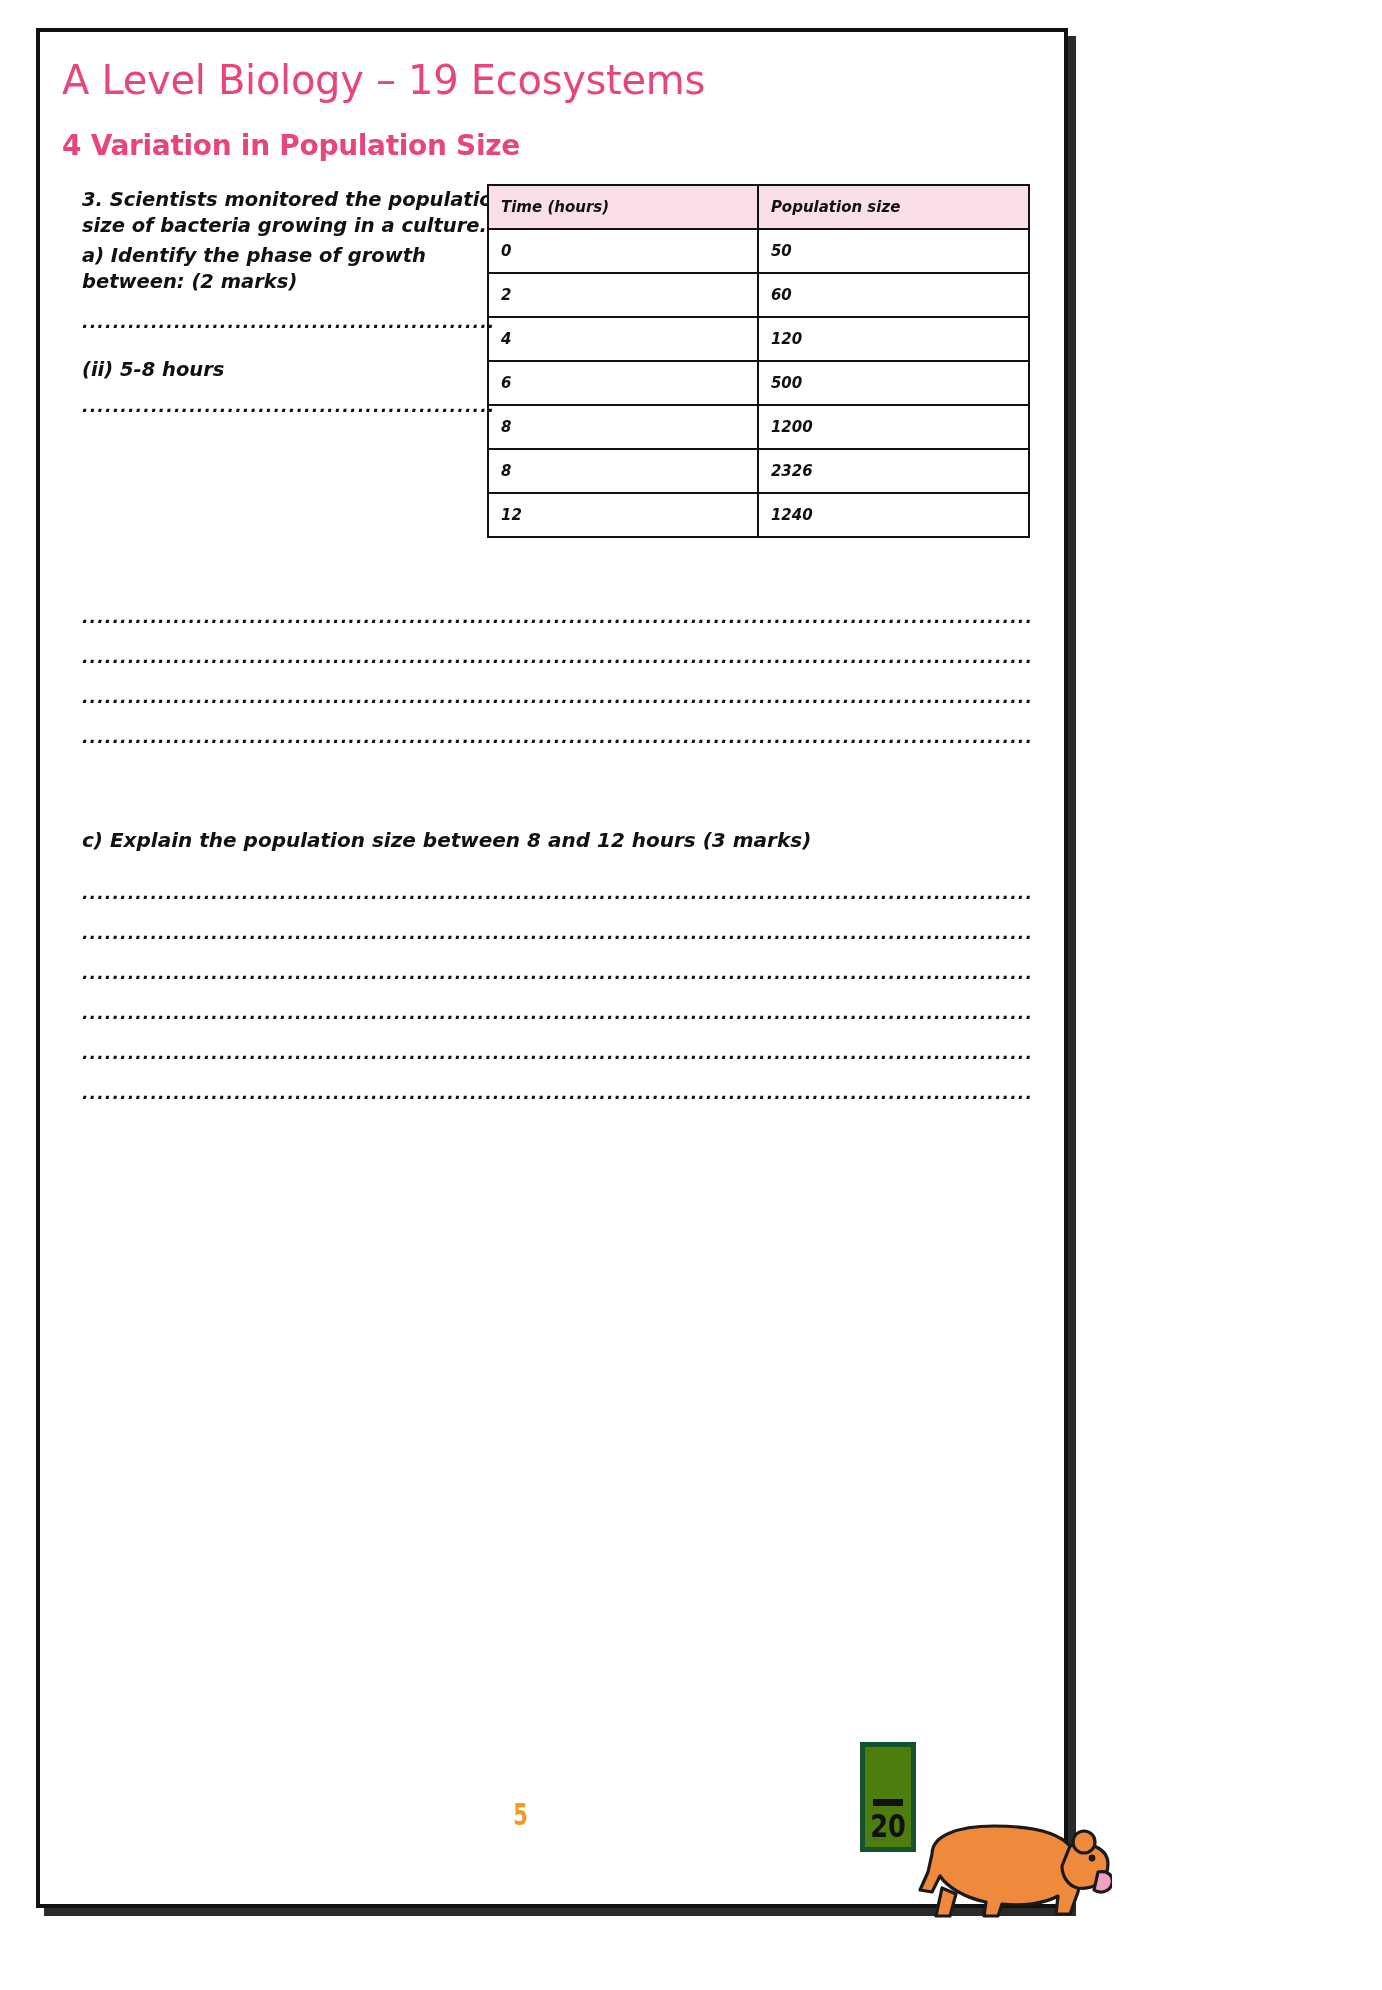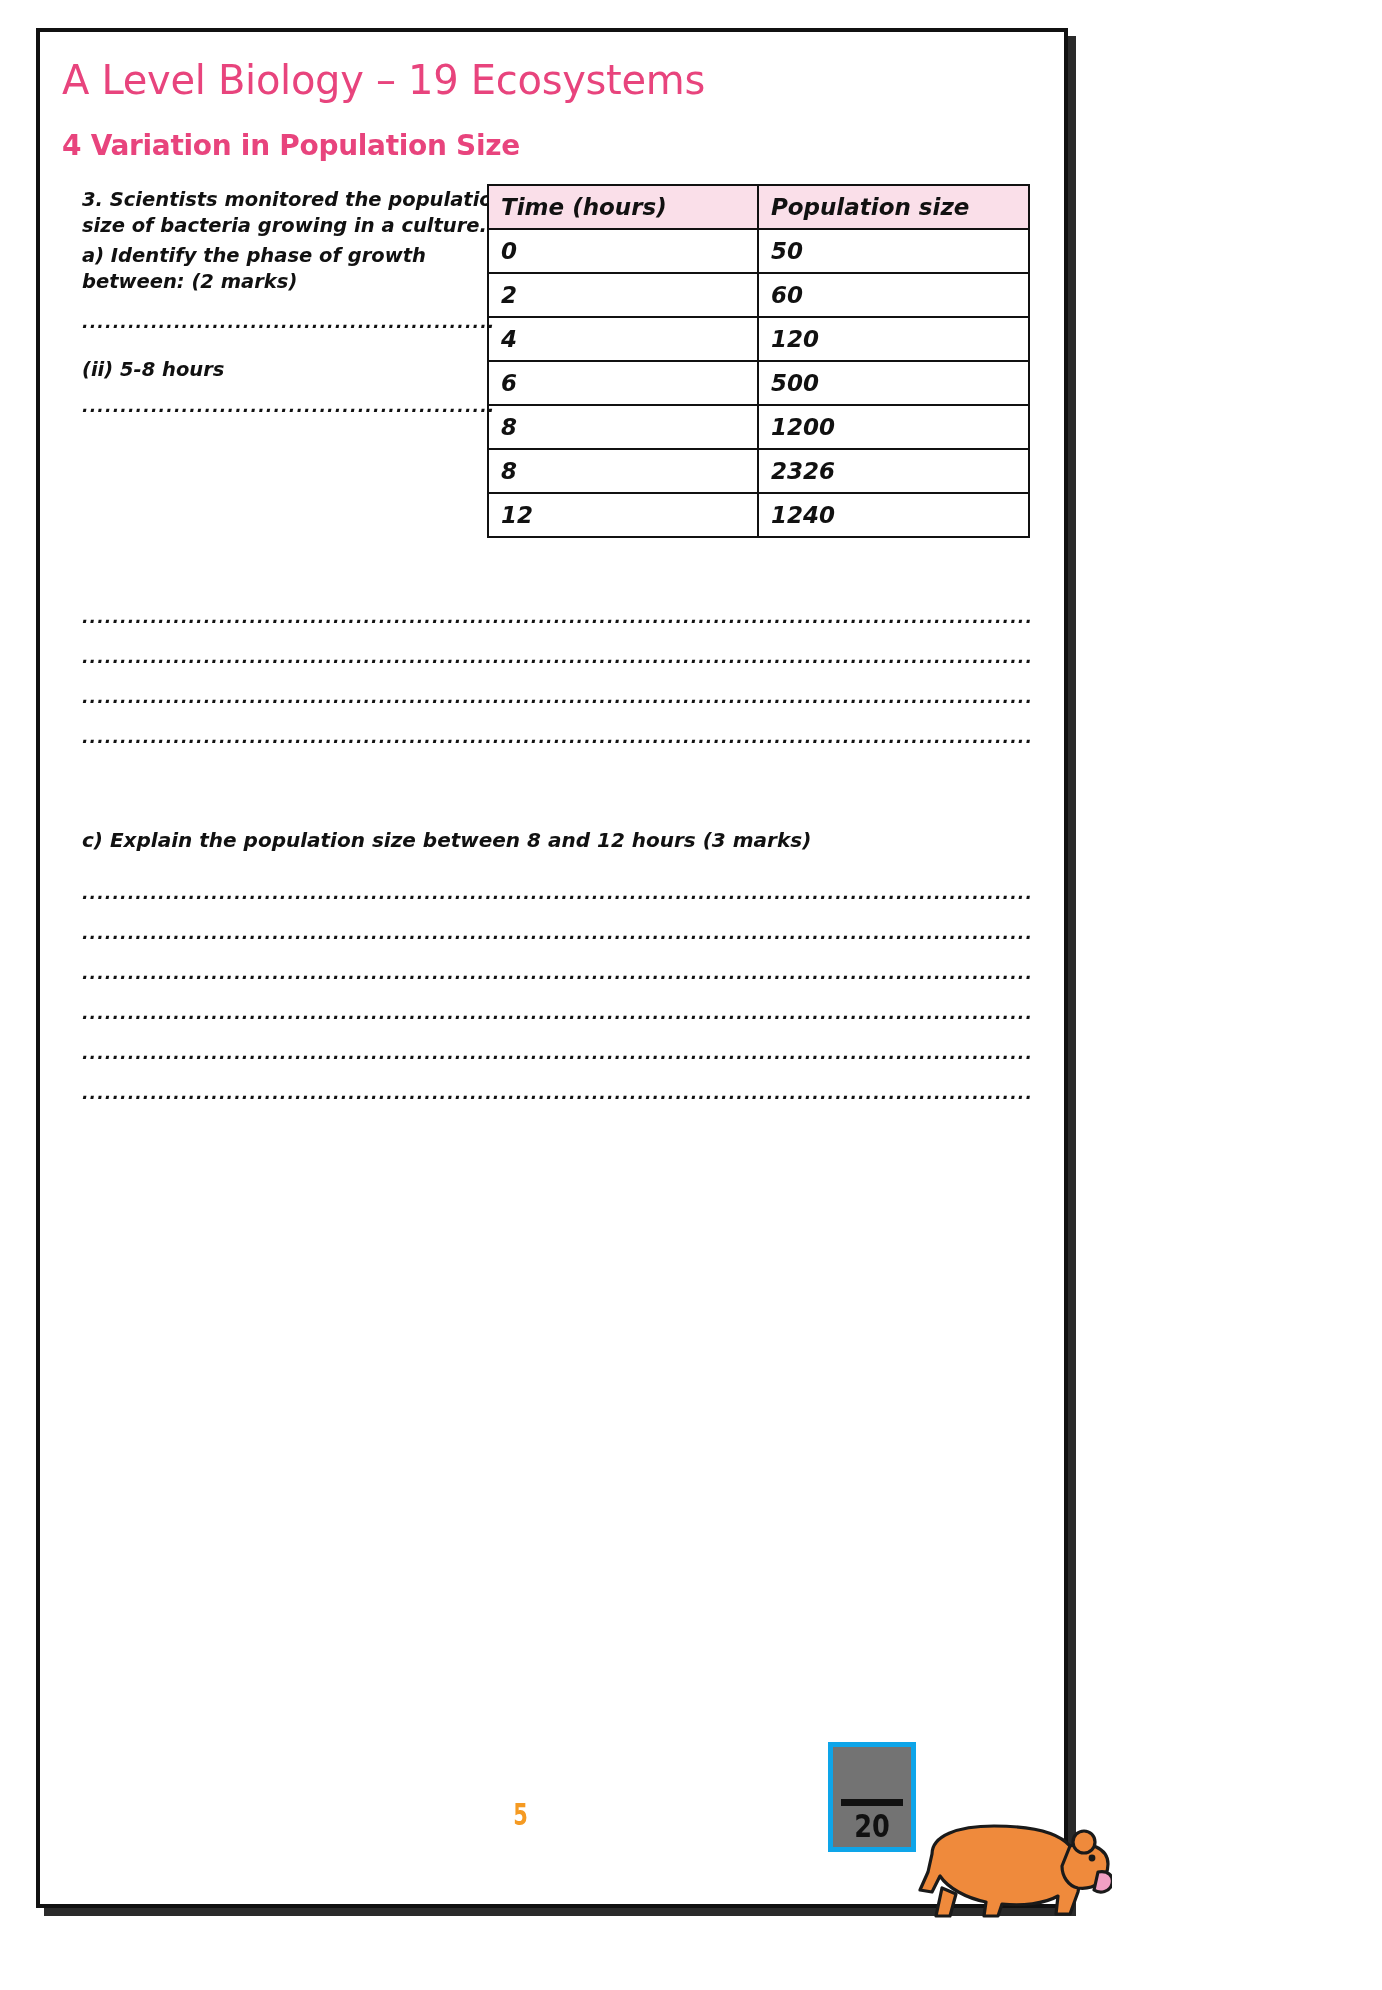--- a/index.html
+++ b/index.html
@@ -60,21 +60,21 @@
   .tbl{
     position:absolute;left:447px;top:152px;width:543px;
     border-collapse:collapse;
     table-layout:fixed;
   }
   .tbl th,.tbl td{
     border:2.5px solid #111111;
     padding:6px 12px;
     font-family:"DejaVu Sans",sans-serif;
     font-style:italic;font-weight:bold;
-    font-size:23px;color:#111;
+    font-size:15px;color:#111;
     text-align:left;vertical-align:middle;
     height:30px;
   }
   .tbl th{background:#fadfe9;font-weight:bold;}
   .tbl col.c1{width:221px;}
   .tbl col.c2{width:222px;}
 
   
   .qb{
     position:absolute;left:42px;top:545px;width:950px;
@@ -109,23 +109,23 @@
     line-height:46px;
   }
   .pagenum{
     position:absolute;left:470px;bottom:72px;
     font-family:"DejaVu Sans",sans-serif;font-weight:bold;
     font-size:30px;color:#f59a22;
     transform:scaleX(0.7);
   }
   .markbox{
     position:absolute;right:148px;bottom:52px;
-    width:88px;height:110px;
-    border:5px solid #0ea5e9;
-    background:#737373;
+    width:56px;height:110px;
+    border:5px solid #14532d;
+    background:#4d7c0f;
     box-sizing:border-box;
   }
   .markbox .bar{
     position:absolute;left:8px;right:8px;top:52px;height:7px;background:#111;
   }
   .markbox .denom{
     position:absolute;left:0;right:0;top:60px;text-align:center;
     font-family:"DejaVu Sans",sans-serif;font-weight:bold;
     font-size:32px;color:#111;transform:scaleX(0.8);
   }

